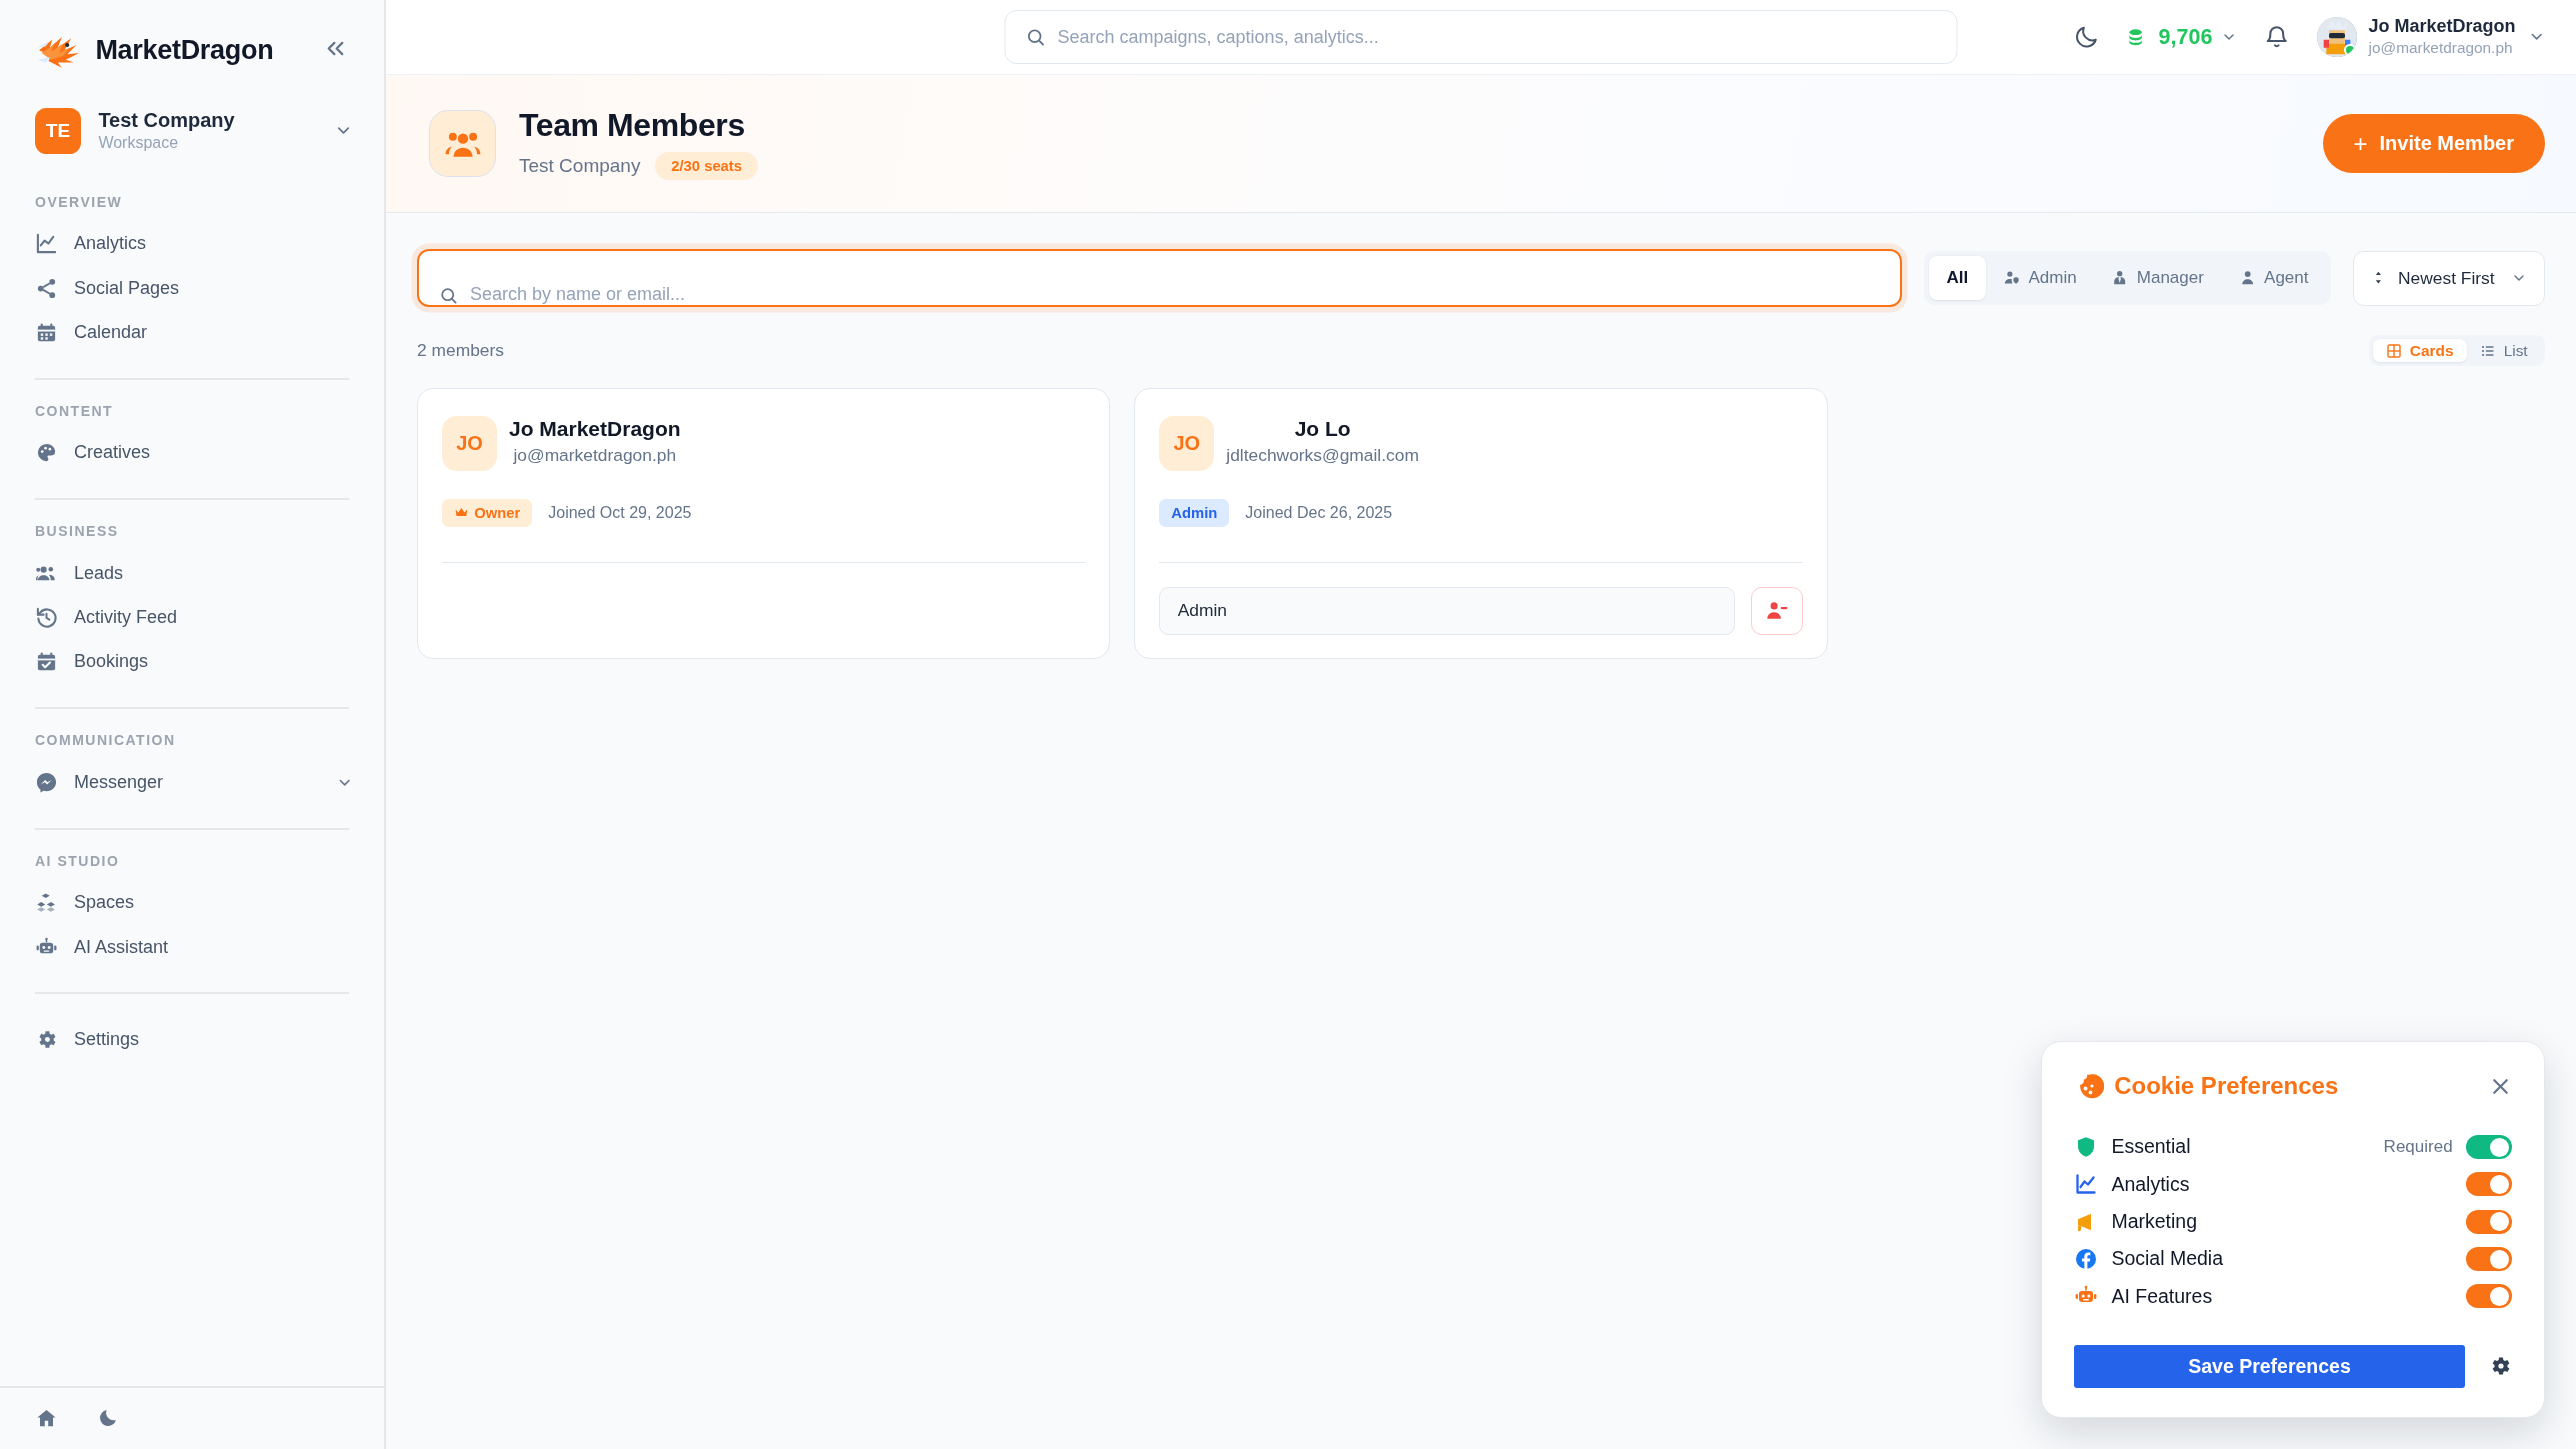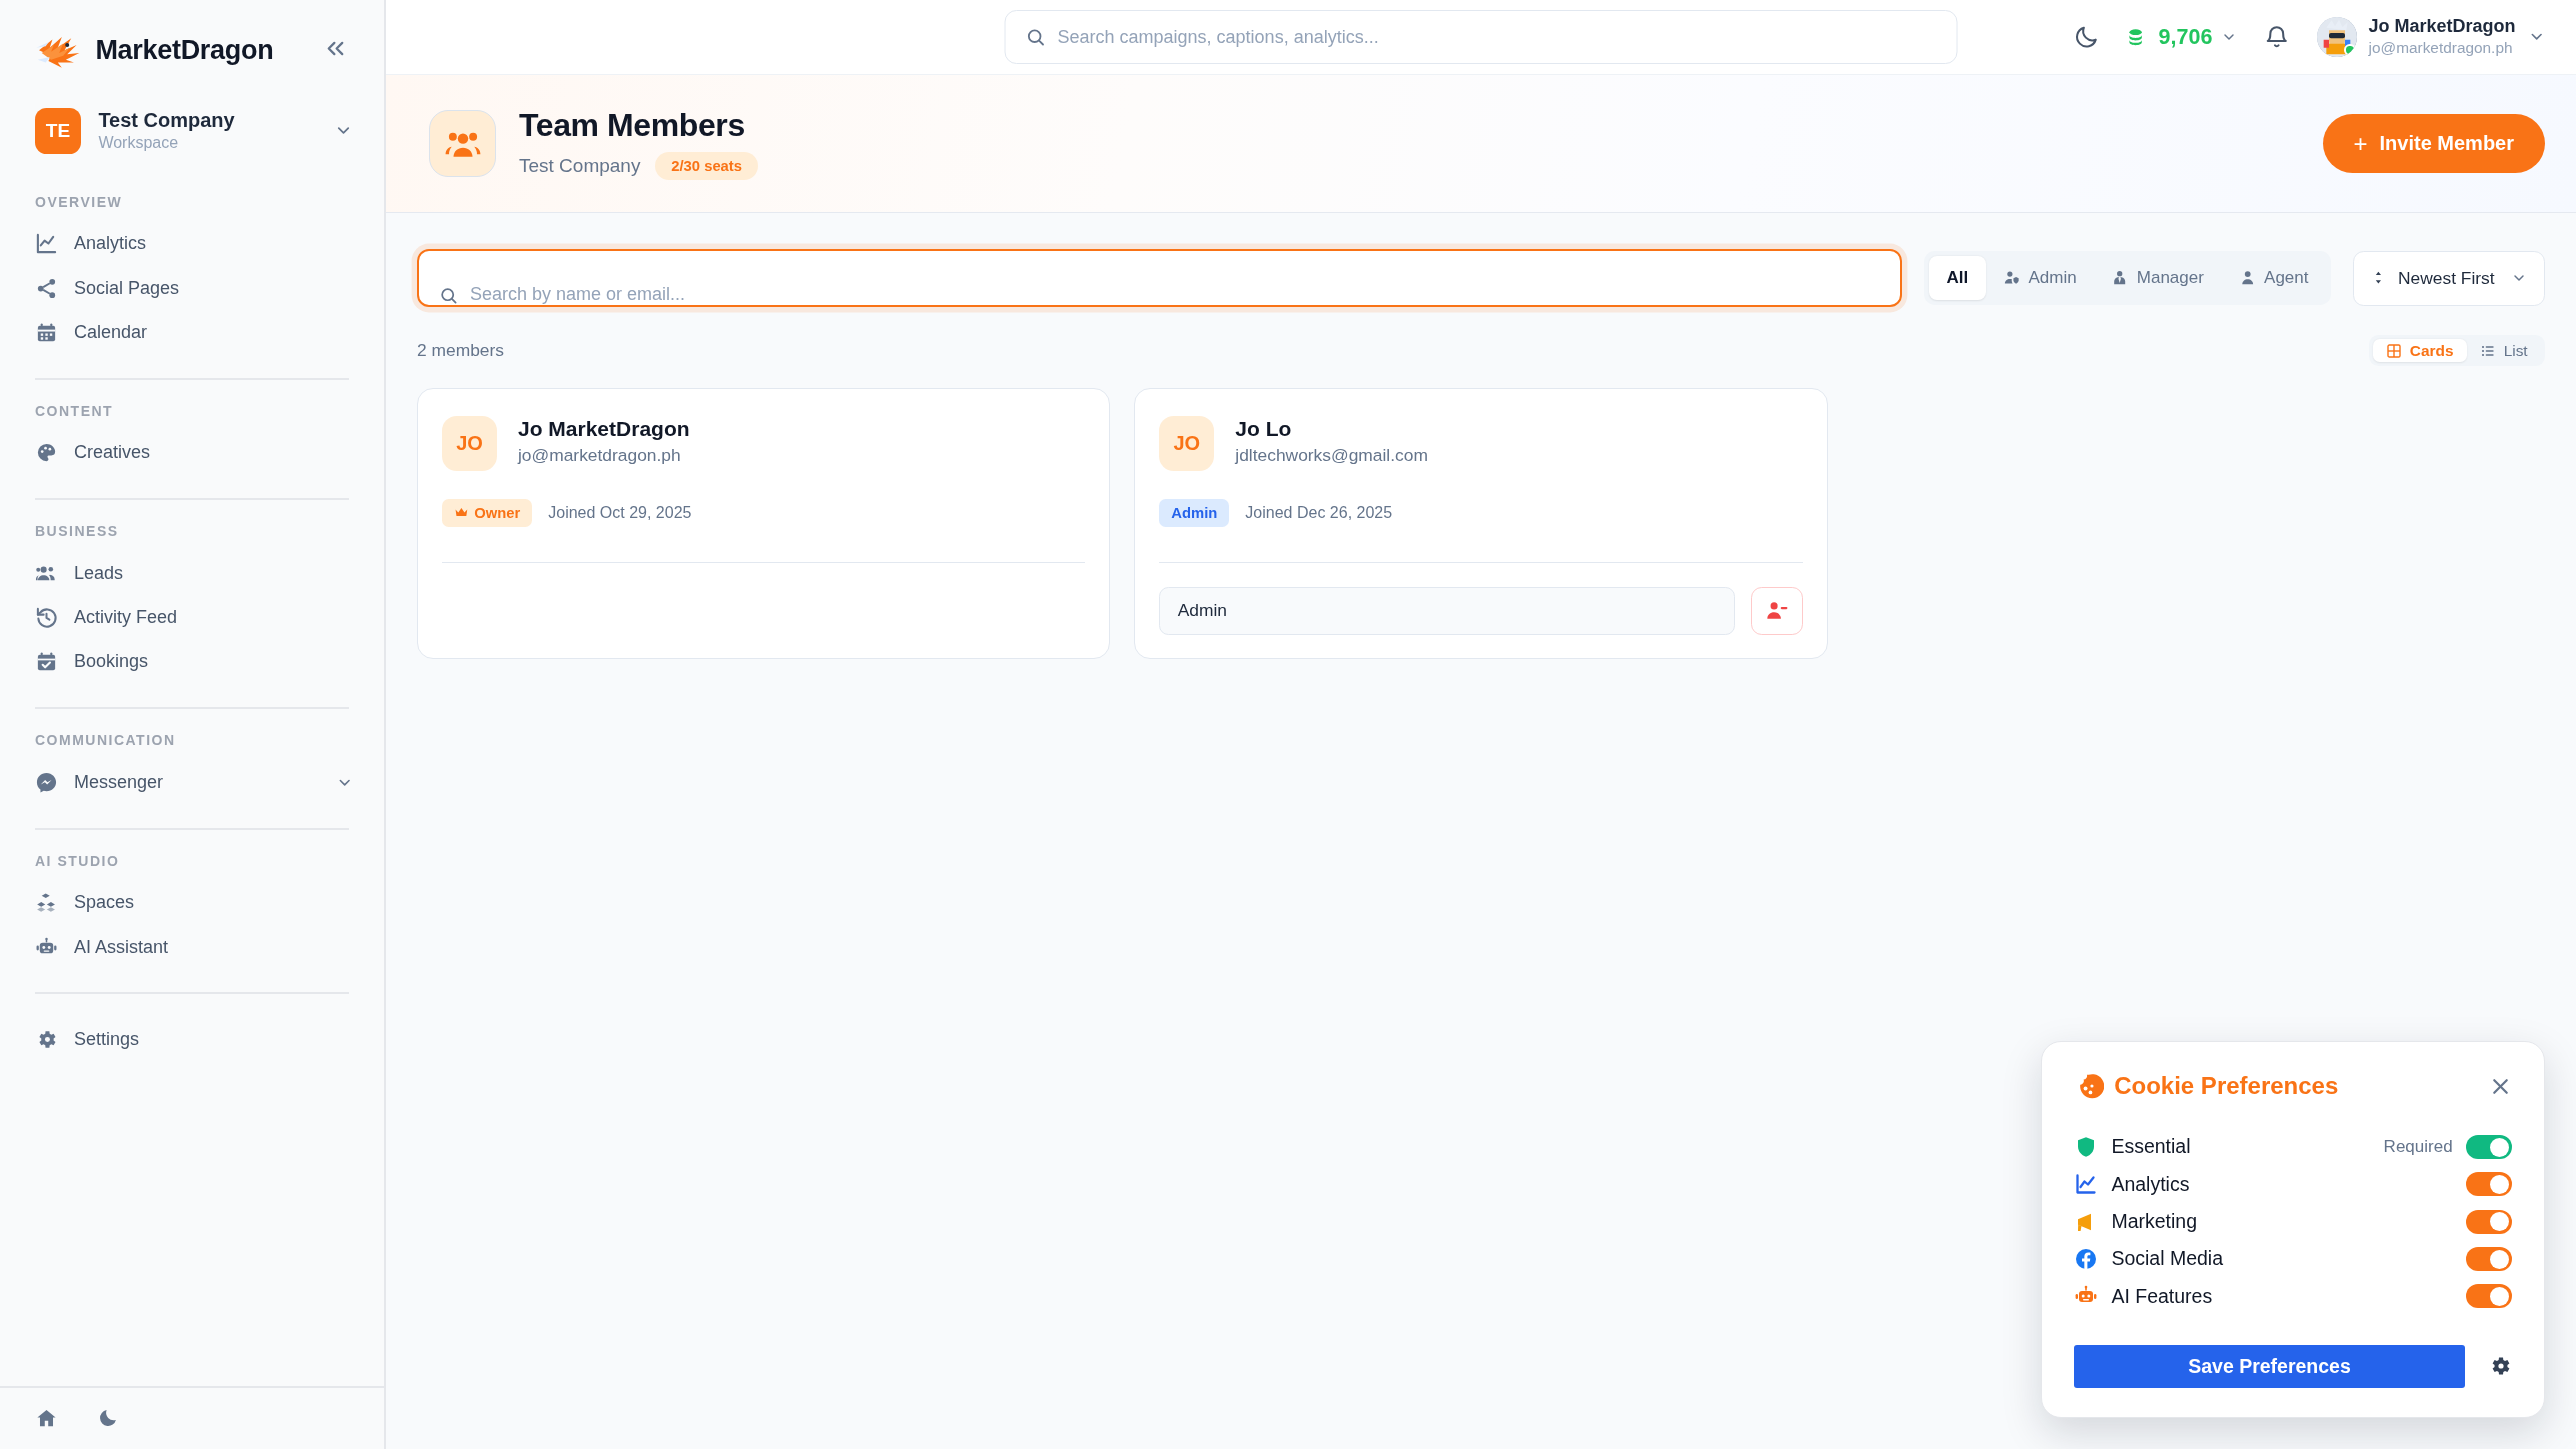--- a/index.html
+++ b/index.html
@@ -202,21 +202,21 @@
   .cards-grid {
     margin-top: 21.5px;
     display: grid; grid-template-columns: repeat(3, 1fr); gap: 24px;
     align-items: start;
   }
   .mcard {
     background: #fff; border: 1.3px solid #e2e8f0; border-radius: 16px;
     padding: 27px 24px 23px 24px;
     display: flex; flex-direction: column;
   }
-  .mc-top { display: flex; align-items: flex-start; gap: 21px; }
+  .mc-top { display: flex; align-items: flex-start; gap: 12px; text-align: center; }
   .mc-av {
     width: 55px; height: 55px; border-radius: 14.8px;
     background: #ffedd5; color: #f97316;
     font-size: 20px; font-weight: 700;
     display: flex; align-items: center; justify-content: center;
     flex-shrink: 0;
   }
   .mc-name { font-size: 21px; font-weight: 700; color: #111827; line-height: 1.2; }
   .mc-mail { font-size: 17.4px; color: #64748b; margin-top: 4.7px; word-break: break-all; }
   .mc-meta { display: flex; align-items: center; gap: 16px; margin-top: 28px; }

